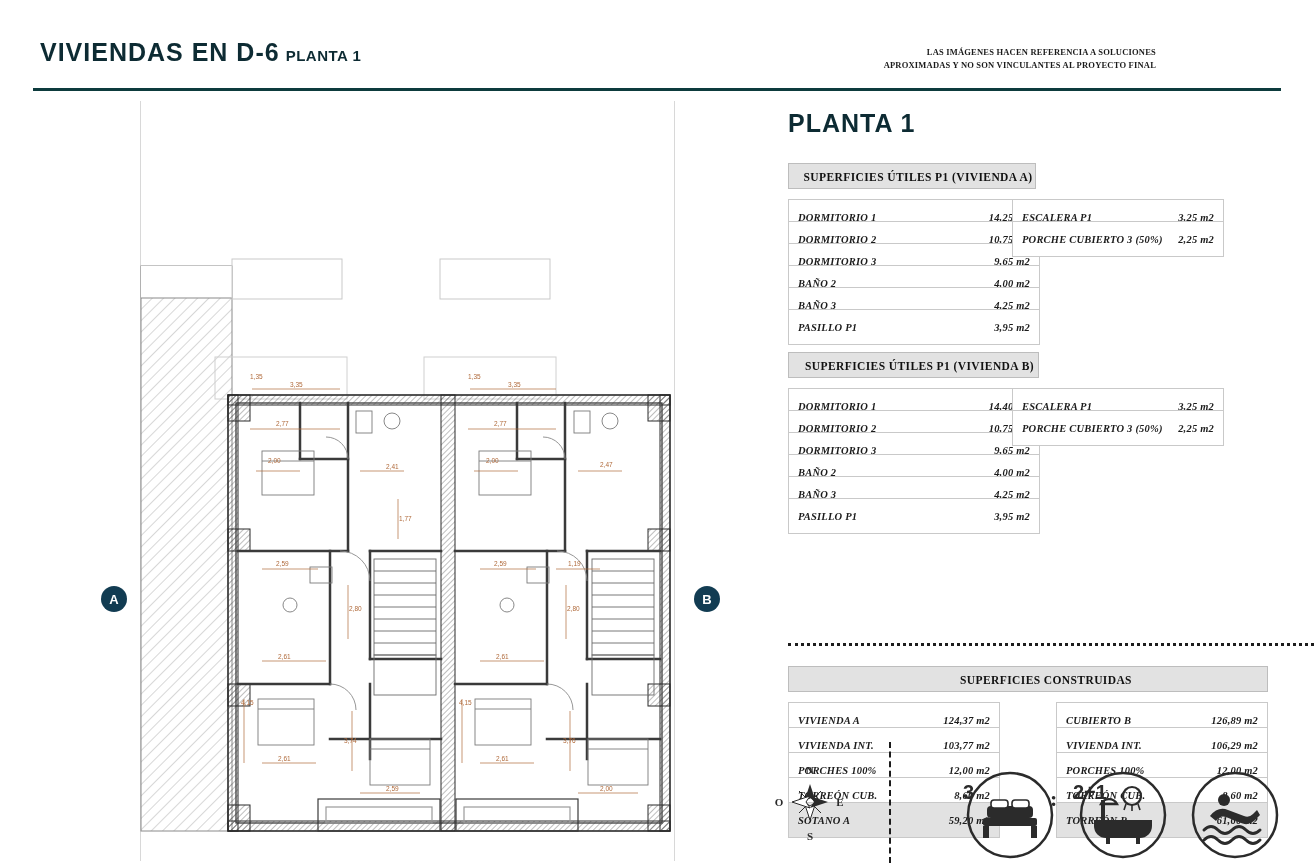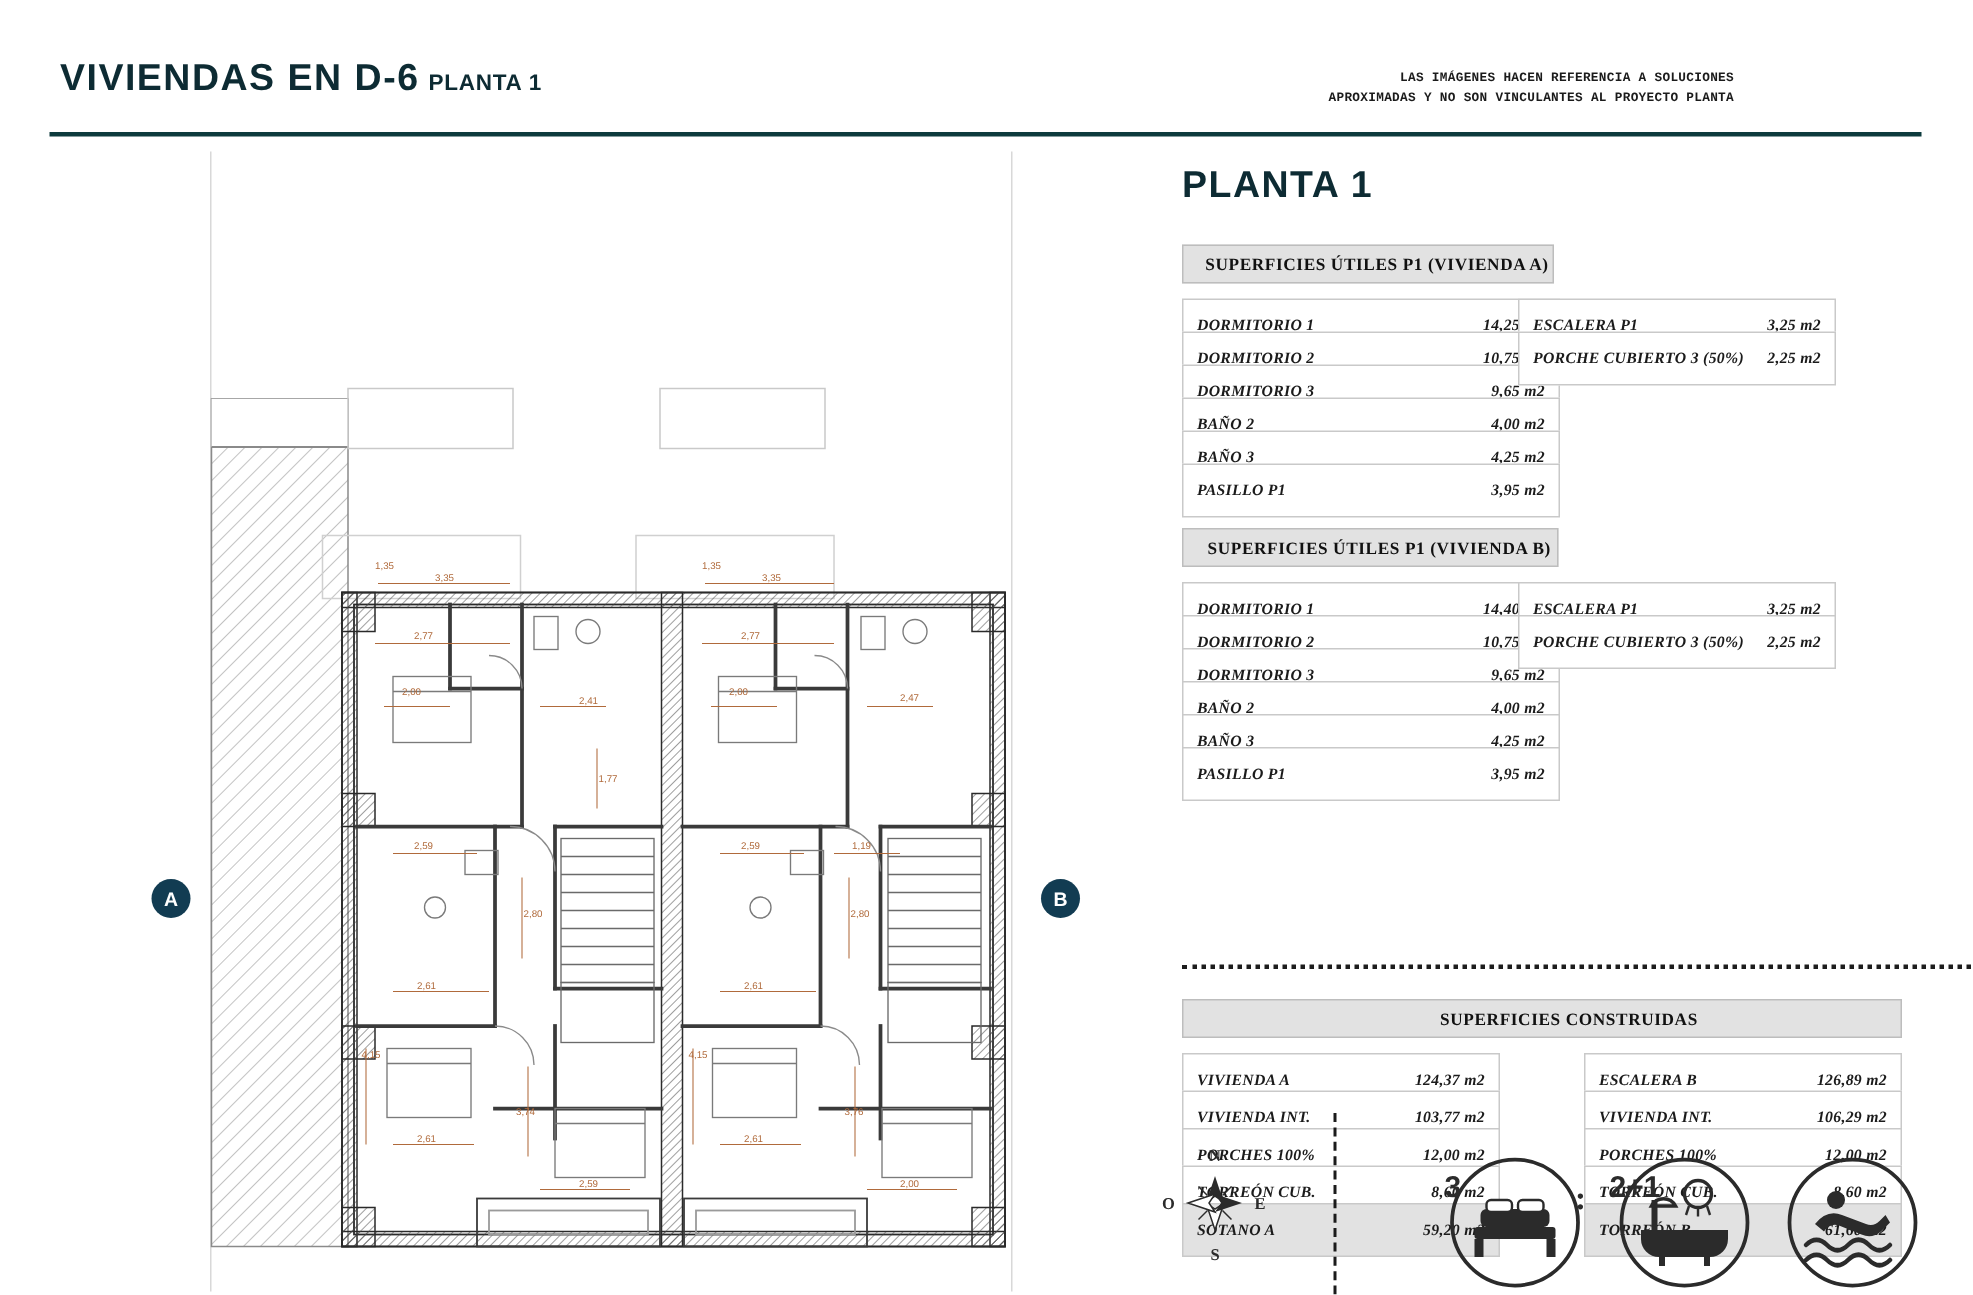--- a/index.html
+++ b/index.html
@@ -20,21 +20,21 @@
     font-family:"Liberation Sans", sans-serif;
     font-weight:bold; font-size:25px; letter-spacing:1px;
     color:#0d2b33;
   }
   .title .small {
     font-size:15px; letter-spacing:0.5px; margin-left:6px;
   }
   .disclaimer {
     position:absolute; right:40px; top:46px;
     text-align:right; font-size:8.5px; line-height:1.5;
-    font-family:Liberation Mono, monospace;
+    font-family:Liberation Serif, serif;
     font-weight:bold; letter-spacing:0.2px; color:#1b1b1b;
   }
   .rule {
     position:absolute; left:33px; top:88px; width:1248px; height:3px;
     background:#0d3b3d;
   }
 
   
   .plan-area {
     position:absolute; left:0px; top:99px; width:740px; height:764px;
@@ -104,21 +104,21 @@
 </style>
 </head>
 <body>
 
 <div class="header">
   <div class="title">
     <span>VIVIENDAS EN D-6</span><span class="small">PLANTA 1</span>
   </div>
   <div class="disclaimer">
     <div>LAS IMÁGENES HACEN REFERENCIA A SOLUCIONES</div>
-    <div>APROXIMADAS Y NO SON VINCULANTES AL PROYECTO PLANTA</div>
+    <div>APROXIMADAS Y NO SON VINCULANTES AL PROYECTO FINAL</div>
   </div>
   <div class="rule"></div>
 </div>
 
 <div class="plan-area">
   <div class="plan-frame"></div>
 
   <svg class="plan-svg" width="740" height="764">
     <defs>
       <pattern id="hatch" width="8" height="8" patternUnits="userSpaceOnUse" patternTransform="rotate(45)">
@@ -413,21 +413,21 @@
   <div class="trow" style="left:48px; top:678px; width:212px;">
     <span class="lbl">TORREÓN CUB.</span>
     <span class="val">8,60 m2</span>
   </div>
   <div class="trow shaded" style="left:48px; top:703px; width:212px;">
     <span class="lbl">SÓTANO A</span>
     <span class="val">59,20 m2</span>
   </div>
 
   <div class="trow" style="left:316px; top:603px; width:212px;">
-    <span class="lbl">ESCALERA B</span>
+    <span class="lbl">CUBIERTO B</span>
     <span class="val">126,89 m2</span>
   </div>
   <div class="trow" style="left:316px; top:628px; width:212px;">
     <span class="lbl">VIVIENDA INT.</span>
     <span class="val">106,29 m2</span>
   </div>
   <div class="trow" style="left:316px; top:653px; width:212px;">
     <span class="lbl">PORCHES 100%</span>
     <span class="val">12,00 m2</span>
   </div>

